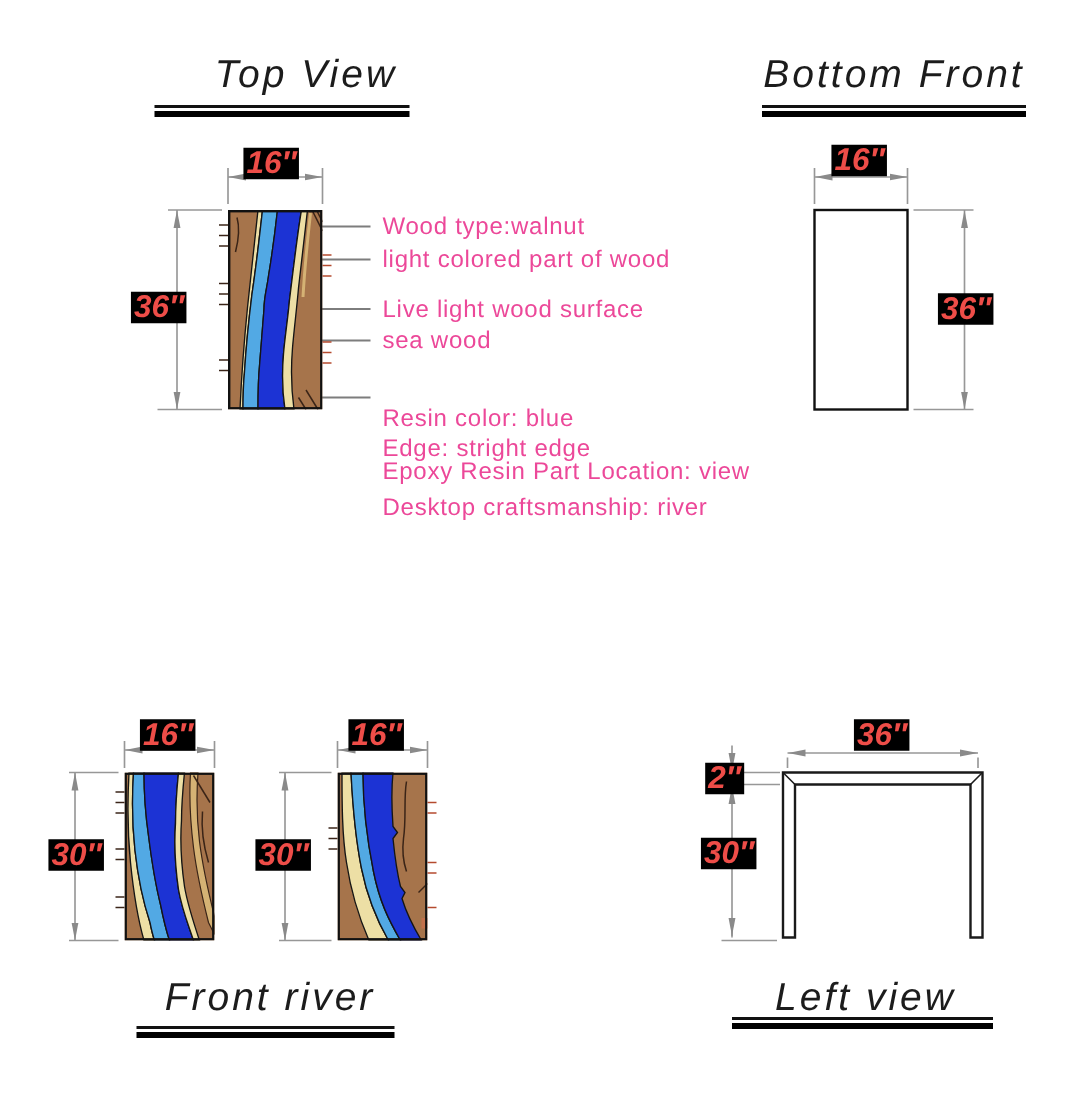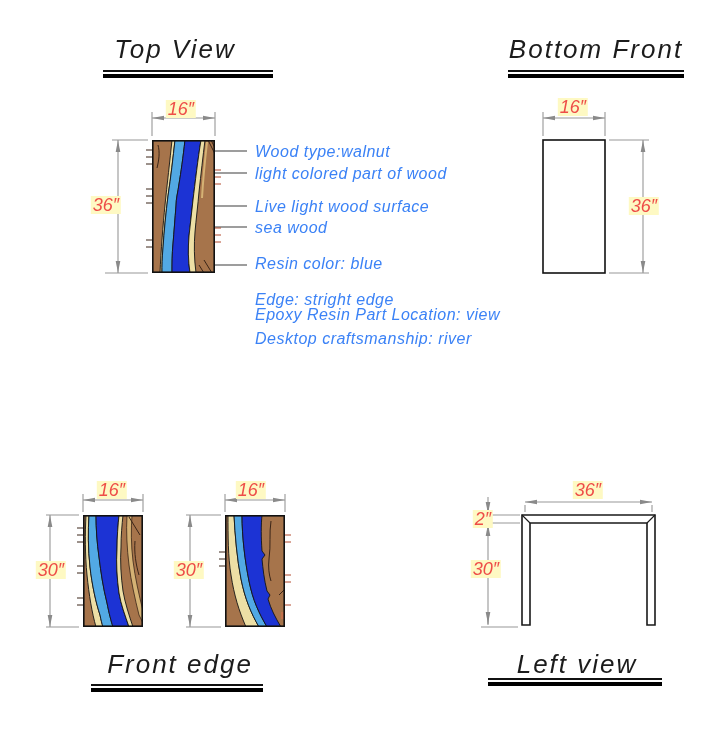--- a/index.html
+++ b/index.html
@@ -12,26 +12,26 @@
   .panel{position:absolute;z-index:2;}
   .view-title{
     position:absolute;transform:translateX(-50%);z-index:3;
     font-style:italic;font-size:26px;letter-spacing:2px;color:#1c1c1c;white-space:nowrap;line-height:1;
   }
   .title-rule{position:absolute;transform:translateX(-50%);z-index:3;}
   .title-rule .thin{height:2px;background:#111;}
   .title-rule .thick{height:4px;background:#000;margin-top:2px;}
   .dim{
     position:absolute;transform:translate(-50%,-50%);z-index:4;
-    font-style:italic;font-size:18px;color:#EE4D48;background:#fef9c3;
-    padding:0 2px;white-space:nowrap;line-height:1;
+    font-style:italic;font-size:21px;color:#EE4D48;background:#000000;
+    padding:0 2px;white-space:nowrap;line-height:1;font-weight:bold;
   }
   .anno{
     position:absolute;left:255px;z-index:3;
-    font-style:italic;font-size:16px;letter-spacing:0.5px;color:#3b82f6;white-space:nowrap;line-height:1.1;
+    font-size:16px;letter-spacing:0.5px;color:#ec4899;white-space:nowrap;line-height:1.1;
   }
 </style>
 </head>
 <body>
 
 <div id="canvas">
 
   <svg class="overlay" width="728" height="738" viewBox="0 0 728 738">
     <defs>
       <marker id="da" viewBox="0 0 12 6" refX="12" refY="3" markerWidth="12" markerHeight="6" markerUnits="userSpaceOnUse" orient="auto-start-reverse">
@@ -189,33 +189,33 @@
 
     <path d="M17,0 C17,22 20,46 24,66 C28,86 34,98 42,112 L56,112 C50,102 46,94 43,84 L45,80 L42,76 C39,64 38,54 37,44 L40,40 L37,36 C36,22 36,10 37,0 Z" fill="#1C33D4" stroke="#151515" stroke-width="0.9"></path>
     <g fill="none" stroke="#3a2417" stroke-width="1">
       <path d="M46,6 C44,18 46,30 44,44 C43,52 44,60 46,66"></path>
       <path d="M60,74 L54,80"></path>
     </g>
     <rect x="56" y="97" width="4" height="7" fill="#C2714C"></rect>
     <rect x="0.8" y="0.8" width="58.4" height="110.4" fill="none" stroke="#111" stroke-width="1.6"></rect>
   </svg>
 
-  <div class="view-title" style="left:175px;top:36px">Top View</div>
+  <div class="view-title" style="left:204px;top:36px">Top View</div>
   <div class="title-rule" style="left:188px;top:70px;width:170px">
     <div class="thin"></div>
       <div class="thick"></div>
   </div>
 
   <div class="view-title" style="left:596px;top:36px">Bottom Front</div>
   <div class="title-rule" style="left:596px;top:70px;width:176px">
     <div class="thin"></div>
       <div class="thick"></div>
   </div>
 
-  <div class="view-title" style="left:180px;top:651px">Front edge</div>
+  <div class="view-title" style="left:180px;top:651px">Front river</div>
   <div class="title-rule" style="left:177px;top:684px;width:172px">
     <div class="thin"></div>
       <div class="thick"></div>
   </div>
 
   <div class="view-title" style="left:577px;top:651px">Left view</div>
   <div class="title-rule" style="left:575px;top:678px;width:174px">
     <div class="thin"></div>
       <div class="thick"></div>
   </div>
@@ -232,18 +232,18 @@
   <div class="dim" style="left:189px;top:570px">30″</div>
 
   <div class="dim" style="left:588px;top:490px">36″</div>
   <div class="dim" style="left:483px;top:519px">2″</div>
   <div class="dim" style="left:486px;top:569px">30″</div>
 
   <div class="anno" style="top:143px">Wood type:walnut</div>
   <div class="anno" style="top:165px">light colored part of wood</div>
   <div class="anno" style="top:198px">Live light wood surface</div>
   <div class="anno" style="top:219px">sea wood</div>
-  <div class="anno" style="top:255px">Resin color: blue</div>
+  <div class="anno" style="top:271px">Resin color: blue</div>
   <div class="anno" style="top:291px">Edge: stright edge</div>
   <div class="anno" style="top:306px">Epoxy Resin Part Location: view</div>
   <div class="anno" style="top:330px">Desktop craftsmanship: river</div>
 
 </div>
 
 </body></html>

